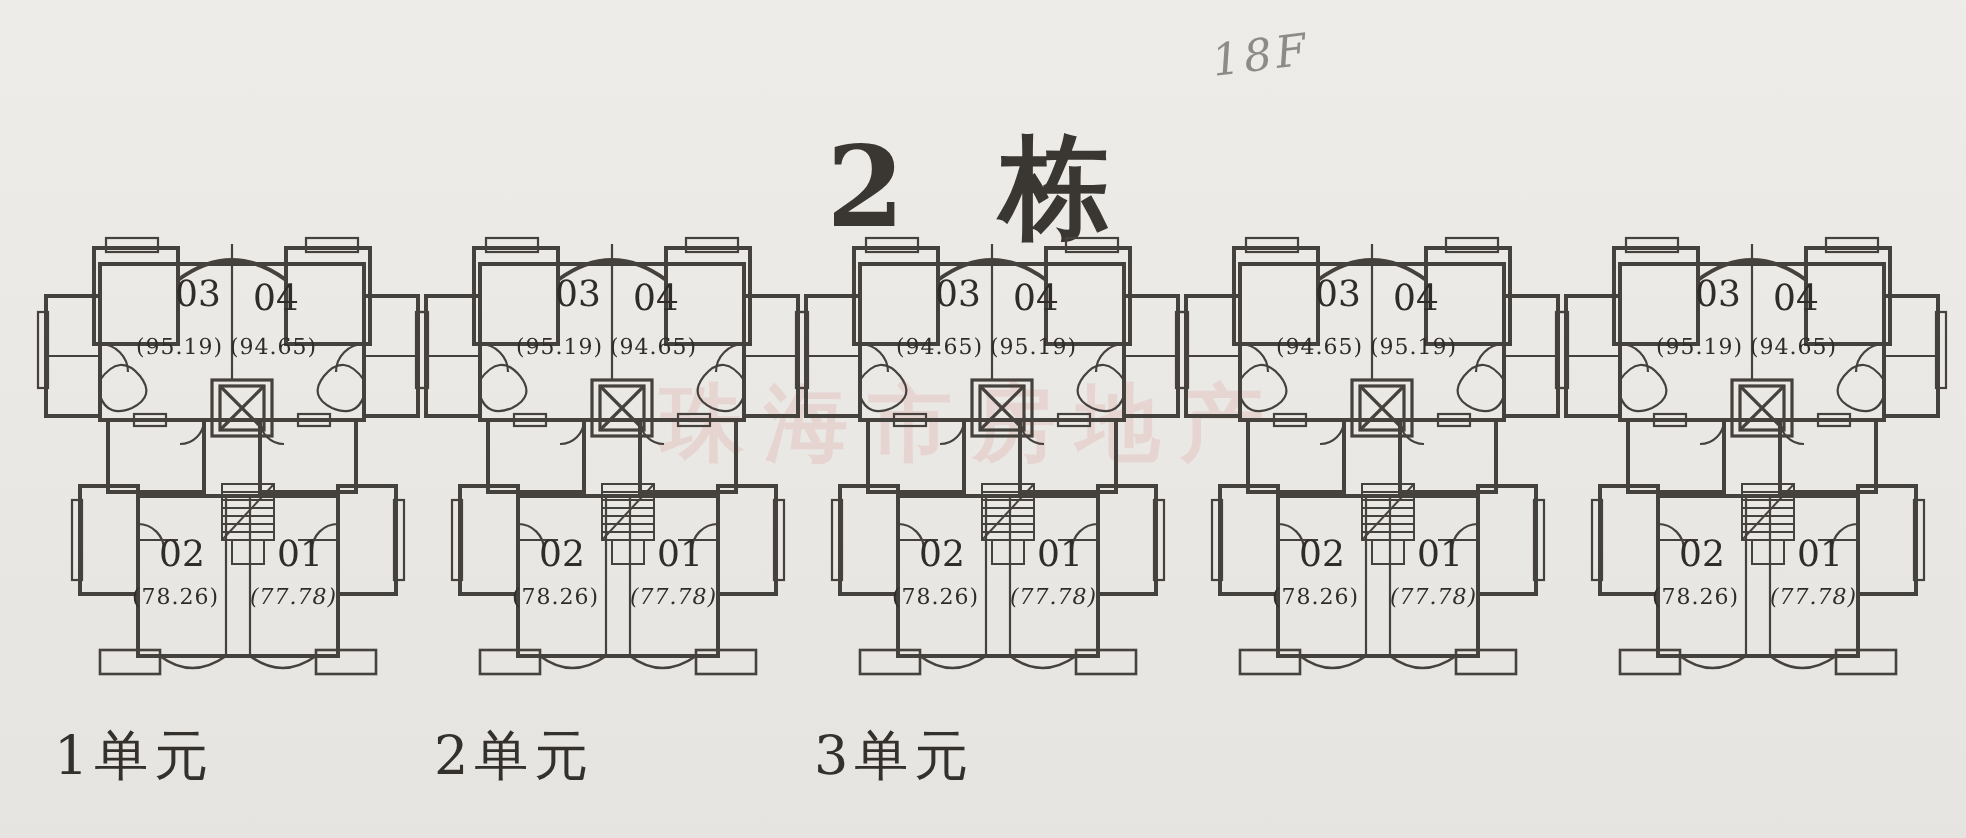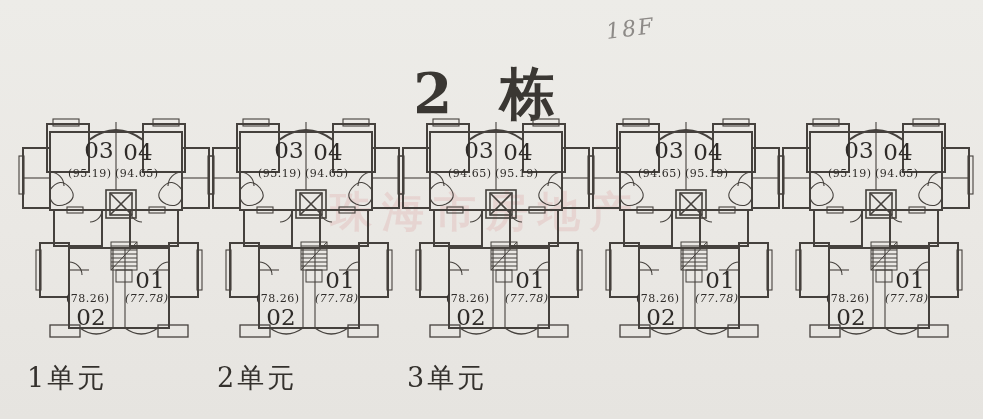--- a/index.html
+++ b/index.html
@@ -18,35 +18,35 @@
   }
   .watermark {
     position:absolute; left:330px; top:184px; font-size:42px; font-weight:bold;
     color:rgba(214,110,110,0.16); letter-spacing:10px; white-space:nowrap;
     pointer-events:none;
   }
   .unit { position:absolute; top:110px; width:198px; height:300px; }
   .plan { position:absolute; top:0; left:0; width:198px; height:240px; }
   .apt-num {
     position:absolute; width:40px; text-align:center;
-    font-size:23px; color:#2f2c29;
+    font-size:18px; color:#2f2c29;
   }
   .apt-area {
     position:absolute; width:54px; text-align:left;
     font-size:11px; color:#2f2c29; letter-spacing:0.5px; white-space:nowrap;
   }
   .unit-label {
     position:absolute; top:250px; left:10px; width:188px; text-align:left;
     font-size:27px; color:#34312d; letter-spacing:3px;
   }
   .n03 { left:62px;  top:27px; }
   .n04 { left:101px; top:29px; }
   .a03 { left:51px;  top:57px; }
   .a04 { left:98px;  top:57px; }
-  .n02 { left:54px;  top:157px;margin-top:37px; }
+  .n02 { left:54px;  top:157px; }
   .n01 { left:113px; top:157px; }
   .a02 { left:49px;  top:182px; }
   .a01 { left:108px; top:182px;font-style:italic; }
 </style>
 </head>
 <body>
 
 <svg width="0" height="0" style="position:absolute">
 <defs>
 <g id="unit-plan">

